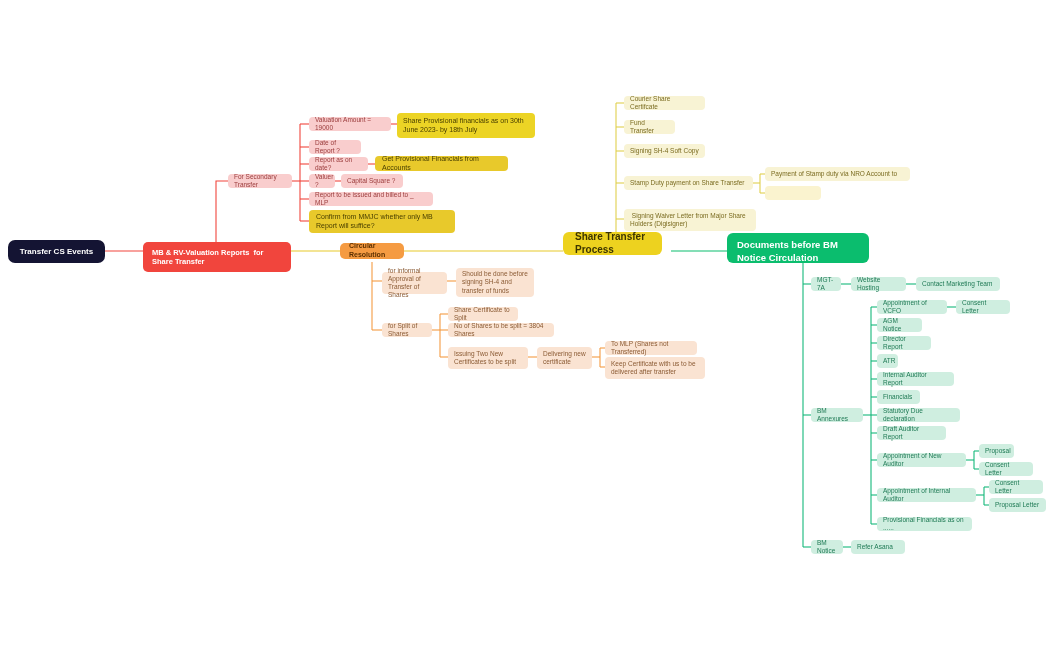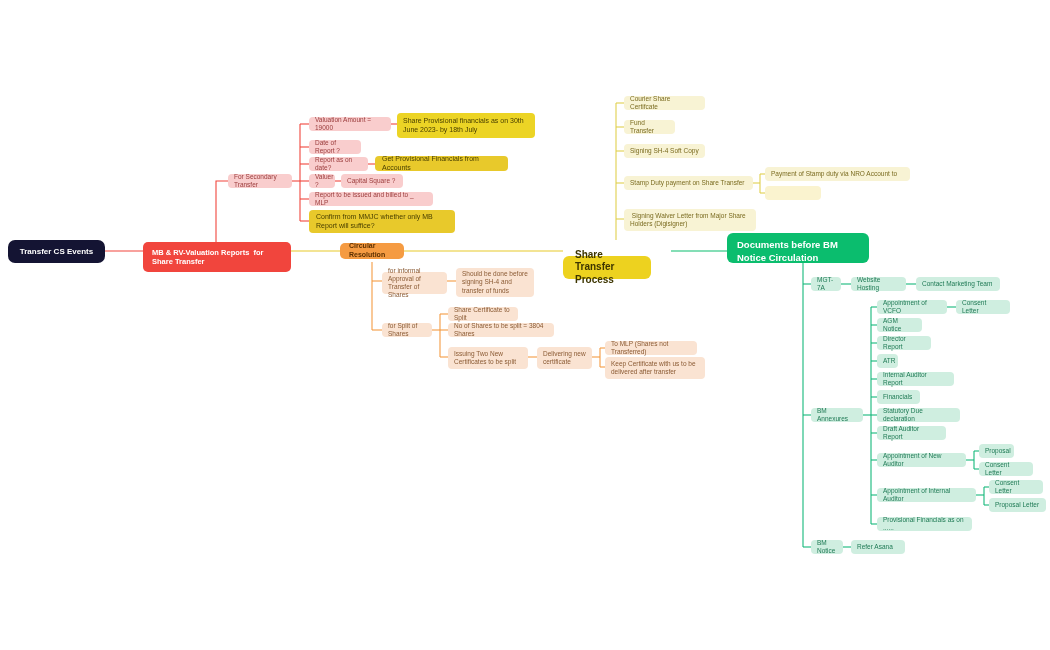--- a/index.html
+++ b/index.html
@@ -171,21 +171,21 @@
   <div class="node n-peach" style="left:448px;top:323px;width:106px;height:14px;">No of Shares to be split = 3804 Shares</div>
 
   <div class="node n-peach" style="left:448px;top:347px;width:80px;height:22px;">Issuing Two New Certificates to be split</div>
 
   <div class="node n-peach" style="left:537px;top:347px;width:55px;height:22px;">Delivering new certificate</div>
 
   <div class="node n-peach" style="left:605px;top:341px;width:92px;height:14px;">To MLP (Shares not Transferred)</div>
 
   <div class="node n-peach" style="left:605px;top:357px;width:100px;height:22px;">Keep Certificate with us to be delivered after transfer</div>
 
-  <div class="node n-center" style="left:563px;top:256px;width:88px;height:23px;">Share Transfer Process</div>
+  <div class="node n-center" style="left:563px;top:232px;width:99px;height:23px;">Share Transfer Process</div>
 
   <div class="node n-cream" style="left:624px;top:96px;width:81px;height:14px;">Courier Share Certifcate</div>
 
   <div class="node n-cream" style="left:624px;top:120px;width:51px;height:14px;">Fund Transfer</div>
 
   <div class="node n-cream" style="left:624px;top:144px;width:81px;height:14px;">Signing SH-4 Soft Copy</div>
 
   <div class="node n-cream" style="left:624px;top:176px;width:129px;height:14px;">Stamp Duty payment on Share Transfer</div>
 
   <div class="node n-cream" style="left:765px;top:167px;width:145px;height:14px;">Payment of Stamp duty via NRO Account to</div>

